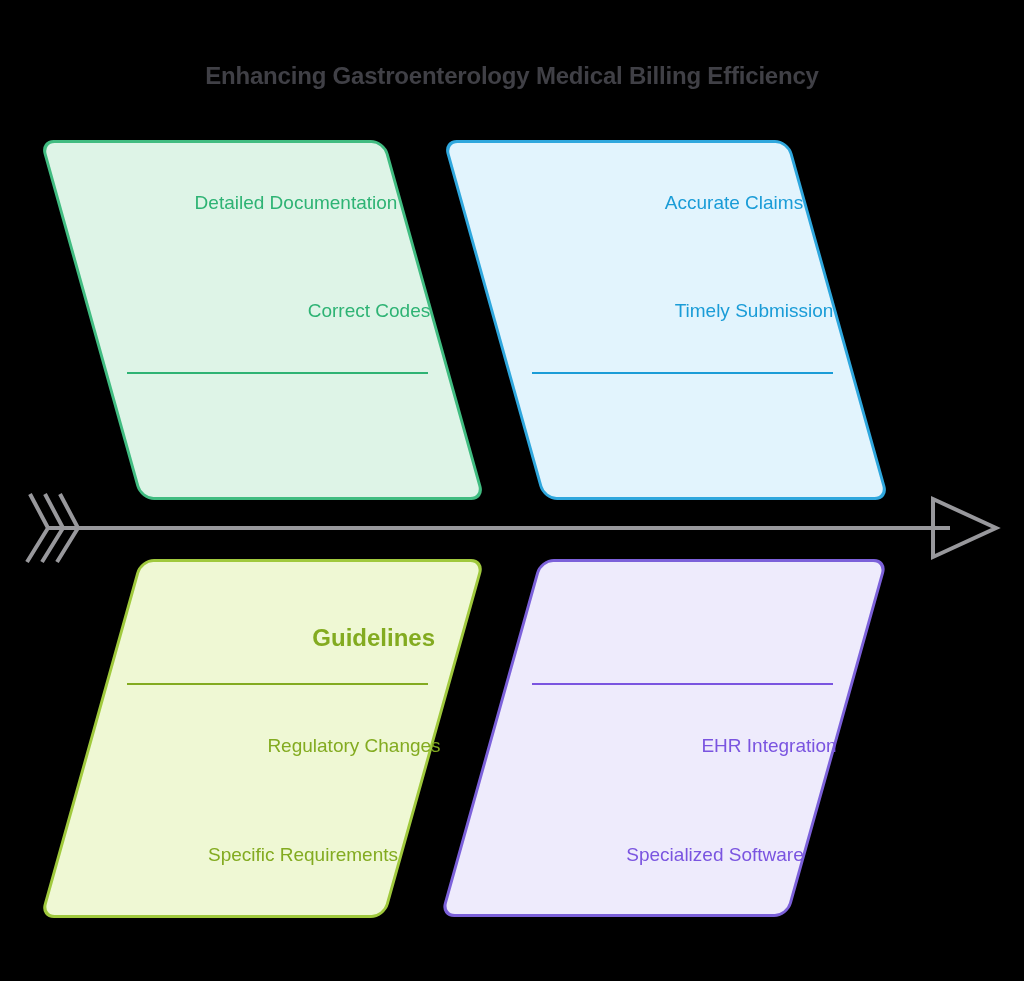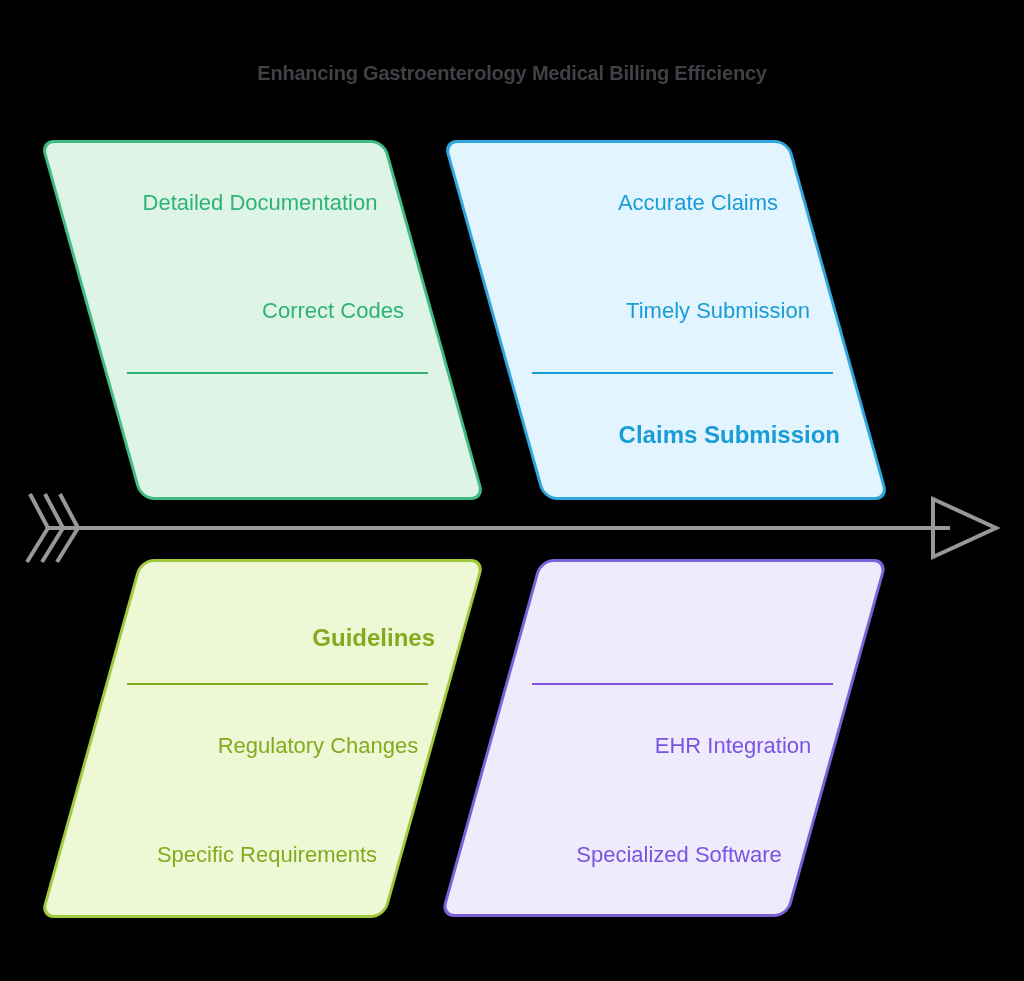--- a/index.html
+++ b/index.html
@@ -7,38 +7,39 @@
     position:relative;
     width:1024px;height:981px;
     background:#000;
     overflow:hidden;
     font-family:"Liberation Sans","DejaVu Sans",sans-serif;
     --arrow:#98989c;
   }
   .title{
     position:absolute;left:0;top:62px;width:1024px;
     margin:0;text-align:center;
-    font-size:20px;font-weight:bold;letter-spacing:-0.2px;
+    font-size:24px;font-weight:bold;letter-spacing:-0.2px;
     color:#404046;
   }
   .panel-group{position:absolute;inset:0;}
   .shape{
     position:absolute;
     background:var(--fill);
     border:3px solid var(--border);
     border-radius:14px;
     box-sizing:border-box;
   }
   .skew-pos{transform:skewX(15.6deg);}
   .skew-neg{transform:skewX(-15.6deg);}
   .item{
     position:absolute;
-    font-size:22px;line-height:24px;white-space:nowrap;
+    font-size:19px;line-height:24px;white-space:nowrap;
     transform:translateX(-50%);
     color:var(--text);
+    margin-left:36px;
   }
   .divider{
     position:absolute;height:2px;
     background:var(--text);
   }
   .heading{
     position:absolute;
     font-size:24px;font-weight:bold;line-height:30px;
     text-align:right;white-space:nowrap;
     color:var(--text);
@@ -62,23 +63,20 @@
     <div class="item" style="left:260px;top:191px;">Detailed Documentation</div>
     <div class="item" style="left:333px;top:299px;">Correct Codes</div>
     <div class="divider" style="left:127px;top:372px;width:301px;"></div>
   </div>
 
   <div class="panel-group" style="--fill: #e2f4fd; --border: #2fa7dd; --text: #1a9cd7;">
     <div class="shape skew-pos" style="left:493px;top:140px;width:346px;height:360px;"></div>
     <div class="item" style="left:698px;top:191px;text-align:right;">Accurate Claims</div>
     <div class="item" style="left:718px;top:299px;">Timely Submission</div>
     <div class="divider" style="left:532px;top:372px;width:301px;"></div>
-    <div class="heading" style="right:184px;top:420px;">
-      <span>Claims Submission</span>
-    </div>
   </div>
 
   <div class="panel-group" style="--fill: #eff8d4; --border: #a0c93d; --text: #83ab20;">
     <div class="shape skew-neg" style="left:90px;top:559px;width:345px;height:359px;"></div>
     <div class="heading" style="right:589px;top:593px;">
       <br>
       <span>Guidelines</span>
     </div>
     <div class="divider" style="left:127px;top:683px;width:301px;"></div>
     <div class="item" style="left:318px;top:734px;">Regulatory Changes</div>

